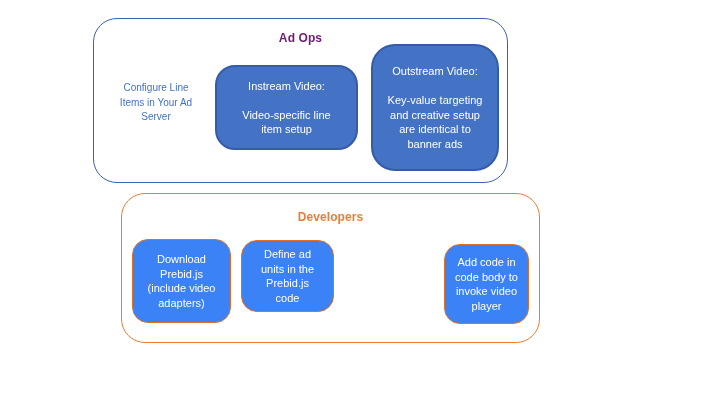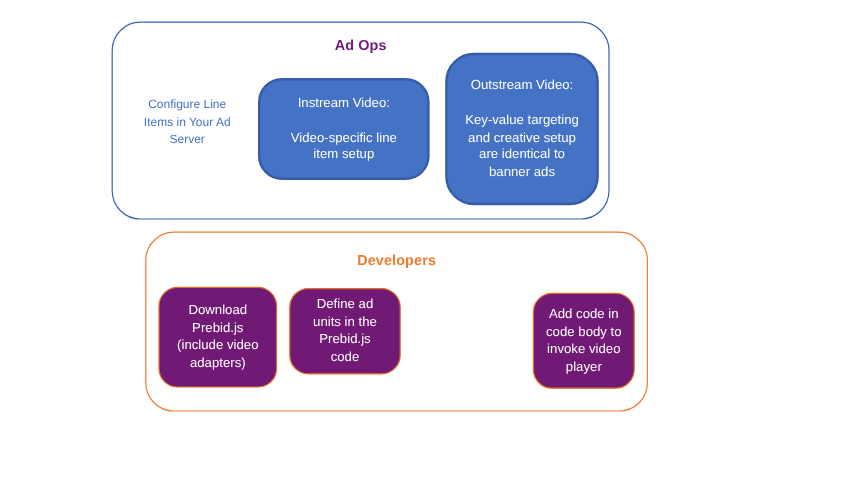--- a/index.html
+++ b/index.html
@@ -66,21 +66,21 @@
     line-height: 14.5px;
     white-space: pre-line;
     padding: 4px 6px;
   }
   .node.blue {
     background: #4472c4;
     border: 2px solid #365ca8;
     border-radius: 18px;
   }
   .node.orange {
-    background: #701a75;
+    background: #3b82f6;
     border: 1.5px solid #e06f23;
     border-radius: 16px;
   }
 
   .node.instream  { left: 121px; top: 46px;  width: 143px; height: 85px;  border-radius: 20px; }
   .node.outstream { left: 277px; top: 25px;  width: 128px; height: 127px; border-radius: 24px; }
 
   .node.dev1 { left: 10px;  top: 45px; width: 99px; height: 84px; }
   .node.dev2 { left: 119px; top: 46px; width: 93px; height: 72px; }
   .node.dev3 { left: 225px; top: 44px; width: 92px; height: 89px; }

